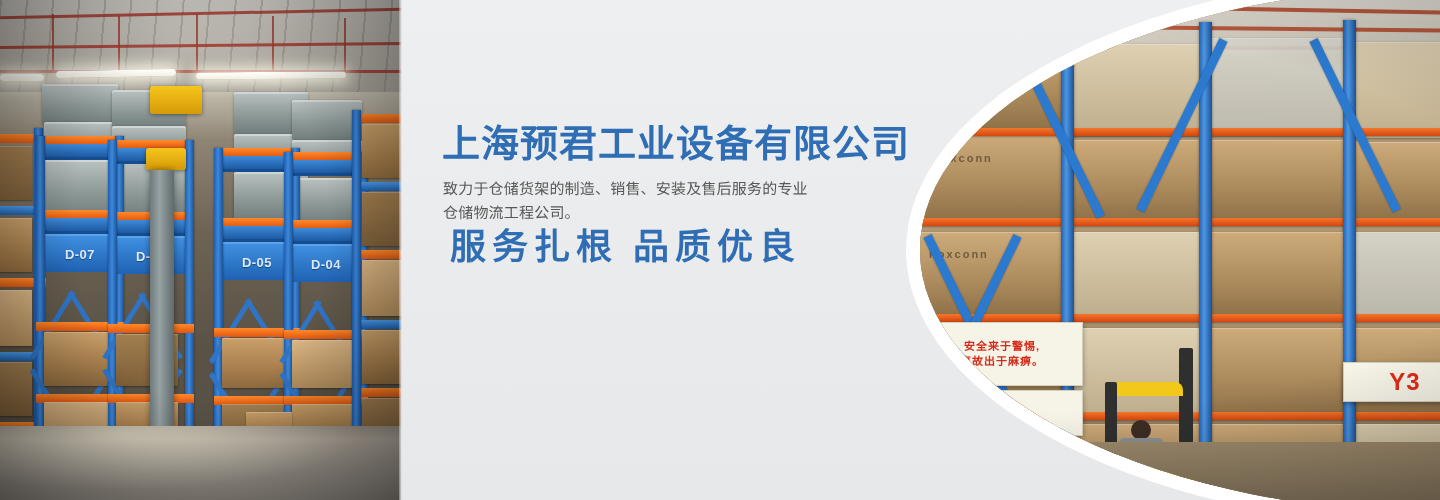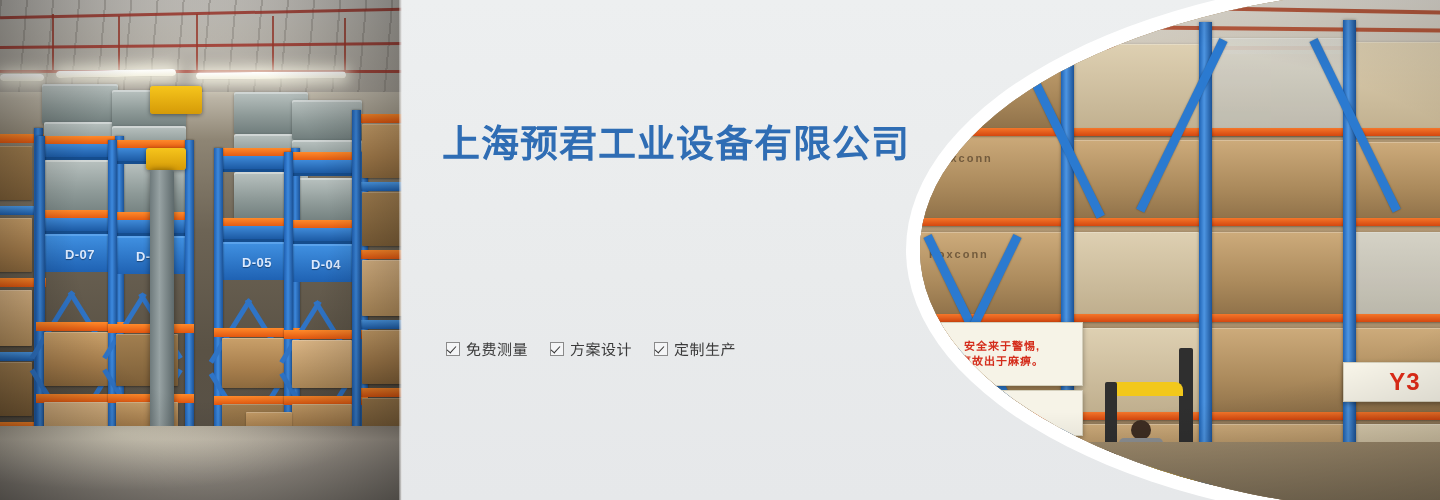--- a/index.html
+++ b/index.html
@@ -395,37 +395,28 @@
 
     <div class="lp-floor"></div>
     <div class="lp-vignette"></div>
     <div class="lp-edge"></div>
   </div>
 
   <div class="content">
 
     <h1 class="title">上海预君工业设备有限公司</h1>
 
-
-
-
-    <div class="features">
-      <div class="feature">
-        <span class="tick"></span>
-        <span>免费测量</span>
-      </div>
-      <div class="feature">
-        <span class="tick"></span>
-        <span>方案设计</span>
-      </div>
-      <div class="feature">
-        <span class="tick"></span>
-        <span>定制生产</span>
-      </div>
-    </div>
+    <p class="subtitle">
+      <span>致力于仓储货架的制造、销售、安装及售后服务的专业</span><br>
+      <span>仓储物流工程公司。</span>
+    </p>
+
+    <div class="slogan">服务扎根 品质优良</div>
+
+
 
   </div>
 
   <div class="right-wrap">
     <div class="right-rim"></div>
     <div class="right-photo">
       <div class="rp-inner" style="left:-527px;top:14px;width:1072px;height:500px;">
 
         <div class="rp-ceil"></div>
         <div class="rp-pipe" style="left:500px;top:6px;width:580px;transform:rotate(1deg);"></div>

